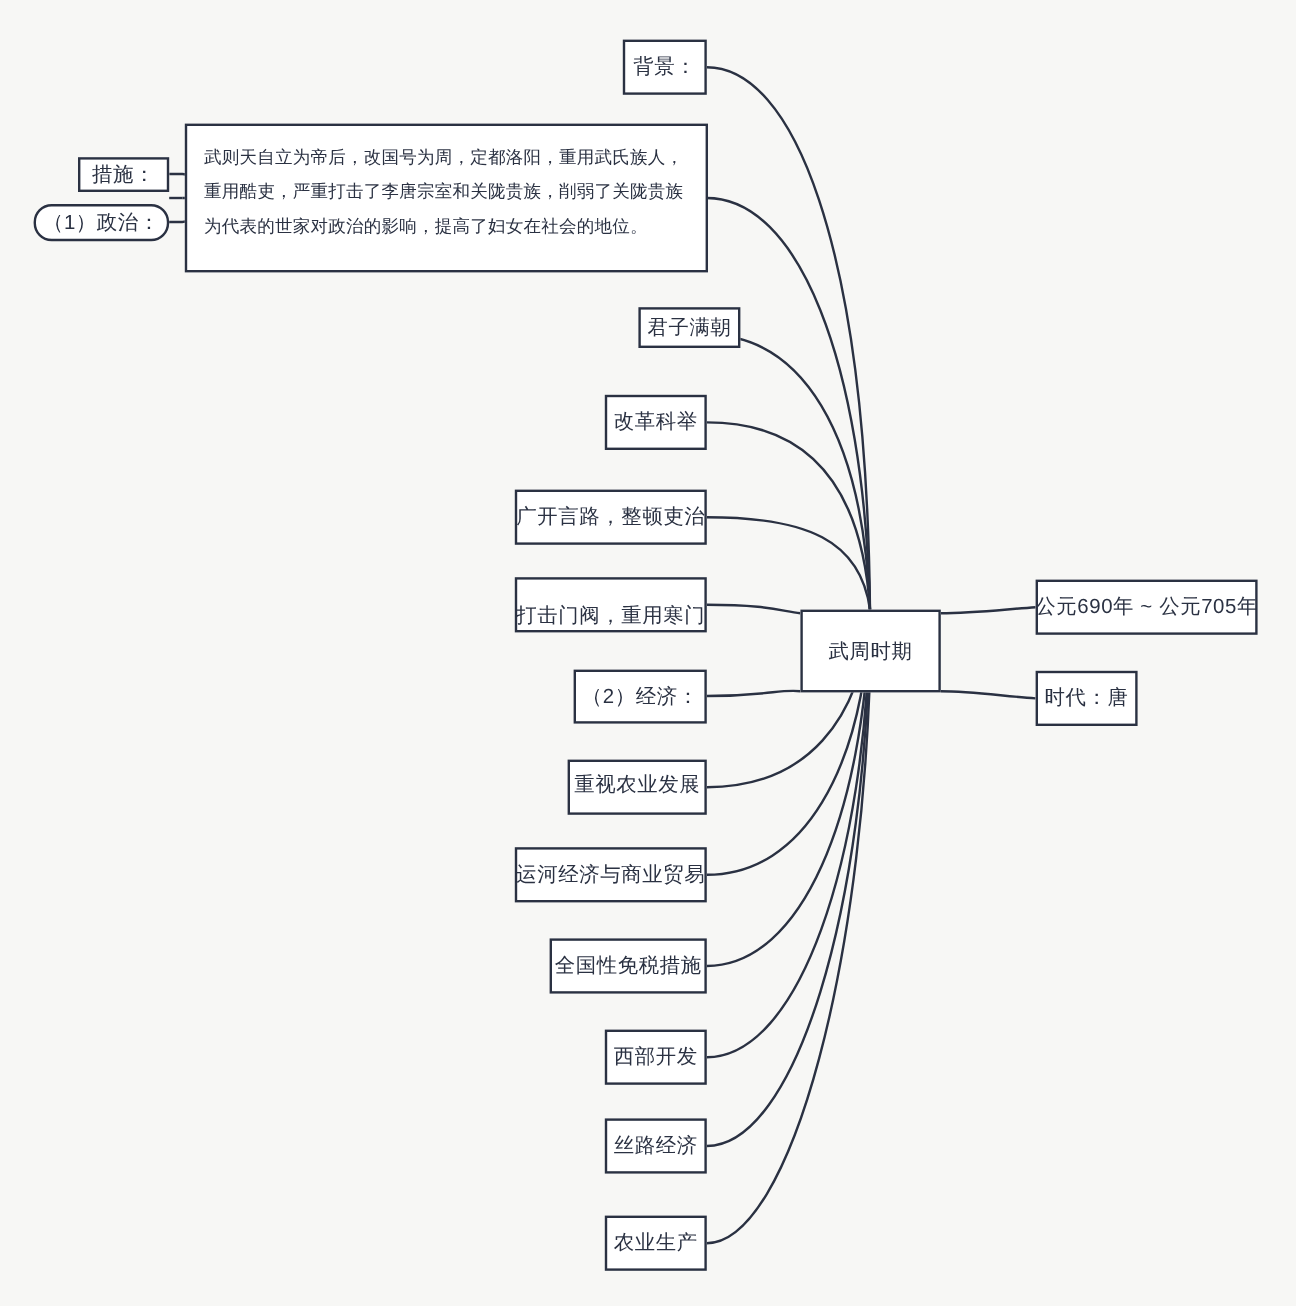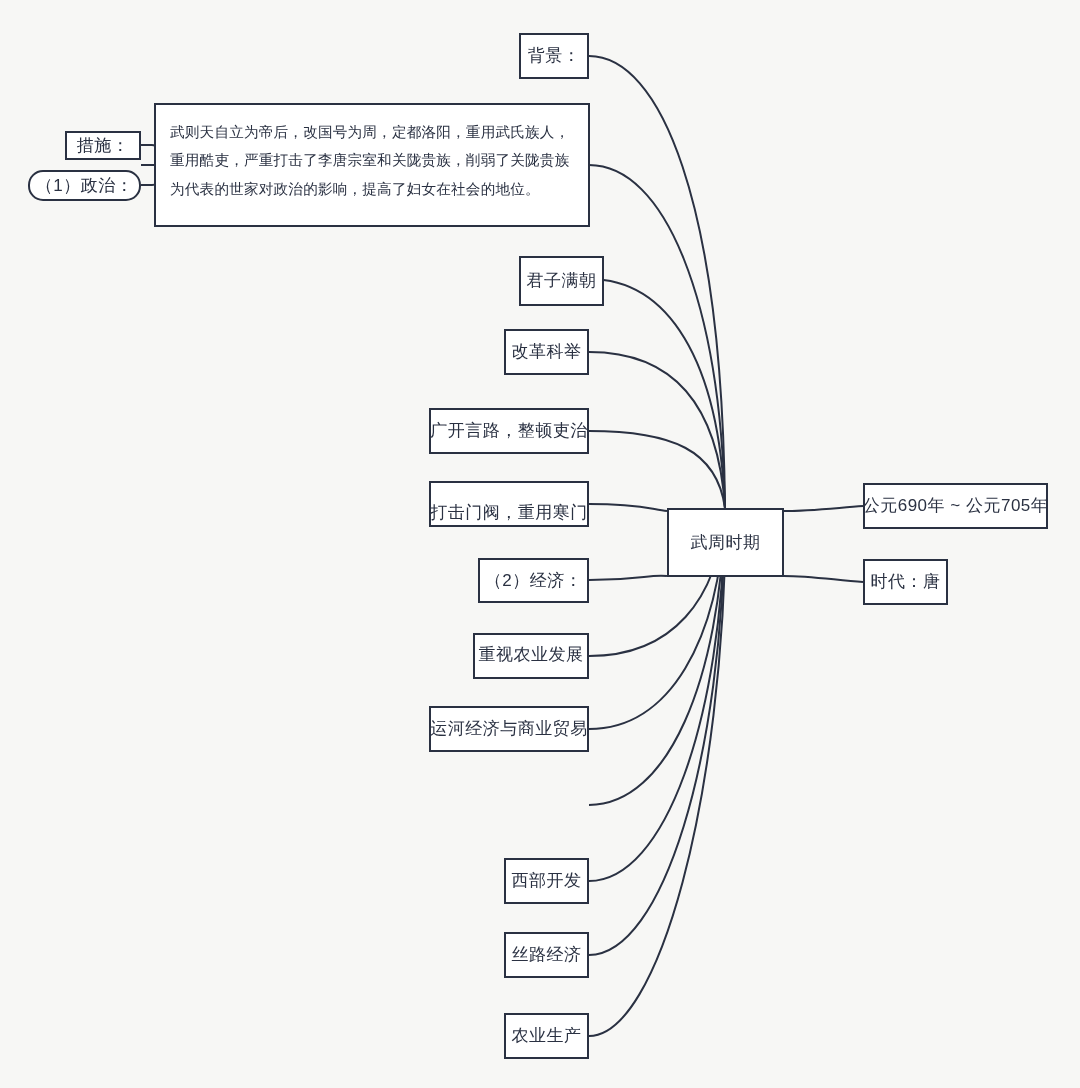--- a/index.html
+++ b/index.html
@@ -79,21 +79,21 @@
   </div>
 
   <div class="node para" style="left:154px; top:103px; width:436px; height:124px;">
     <span>武则天自立为帝后，改国号为周，定都洛阳，重用武氏族人，重用酷吏，严重打击了李唐宗室和关陇贵族，削弱了关陇贵族为代表的世家对政治的影响，提高了妇女在社会的地位。</span>
   </div>
 
   <div class="node" style="left:519px; top:33px; width:70px; height:46px;">
     <span>背景：</span>
   </div>
 
-  <div class="node" style="left:519px; top:256px; width:85px; height:50px;">
+  <div class="node" style="left:532px; top:256px; width:85px; height:34px;">
     <span>君子满朝</span>
   </div>
 
   <div class="node" style="left:504px; top:329px; width:85px; height:46px;">
     <span>改革科举</span>
   </div>
 
   <div class="node" style="left:429px; top:408px; width:160px; height:46px;">
     <span>广开言路，整顿吏治</span>
   </div>
@@ -107,20 +107,23 @@
   </div>
 
   <div class="node" style="left:473px; top:633px; width:116px; height:46px;font-family:Liberation Mono, monospace;">
     <span>重视农业发展</span>
   </div>
 
   <div class="node" style="left:429px; top:706px; width:160px; height:46px;">
     <span>运河经济与商业贸易</span>
   </div>
 
+  <div class="node" style="left:458px; top:782px; width:131px; height:46px;">
+    <span>全国性免税措施</span>
+  </div>
 
   <div class="node" style="left:504px; top:858px; width:85px; height:46px;">
     <span>西部开发</span>
   </div>
 
   <div class="node" style="left:504px; top:932px; width:85px; height:46px;">
     <span>丝路经济</span>
   </div>
 
   <div class="node" style="left:504px; top:1013px; width:85px; height:46px;">

